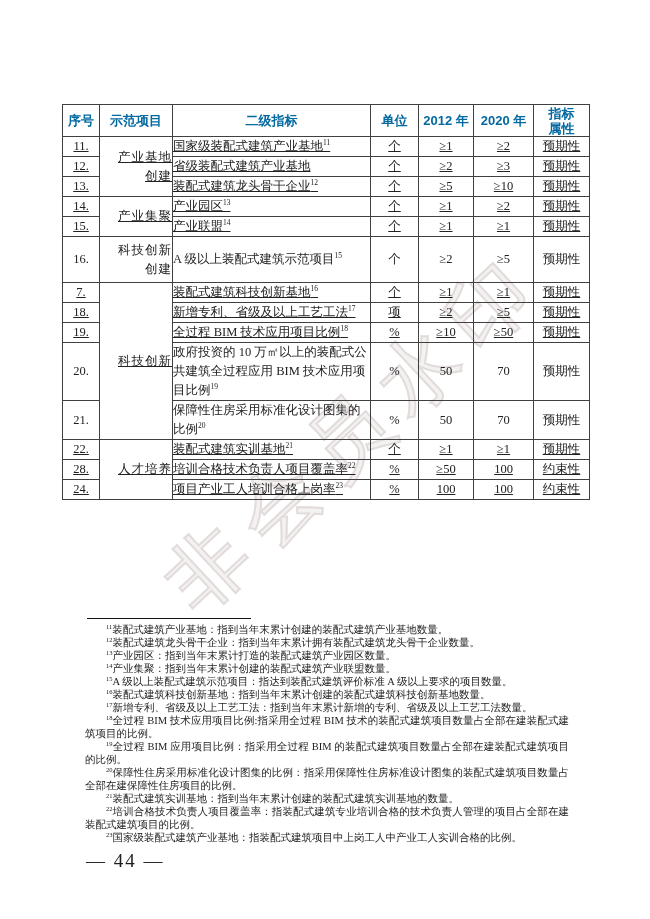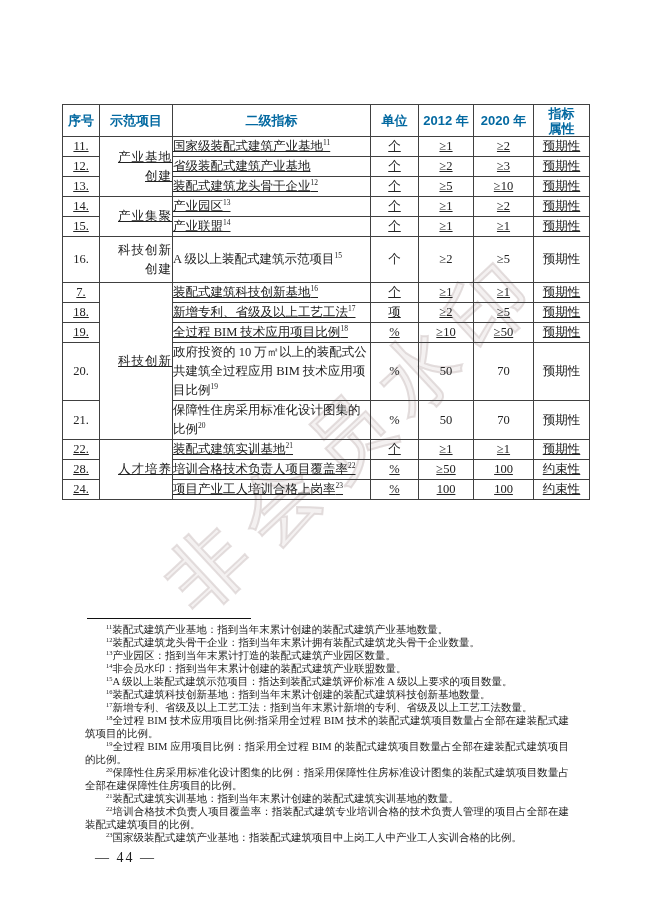--- a/index.html
+++ b/index.html
@@ -101,25 +101,24 @@
   }
   .footnotes sup{
     font-size:6.5px;
     line-height:0;
     vertical-align:super;
   }
   
   .page-number{
     position:absolute;
     left:86px;top:850px;
-    font-size:14px;
+    font-size:19px;
     letter-spacing:2px;
     color:#1d1d1d;
     z-index:2;
-    margin-left:9px;
   }
 </style>
 </head>
 <body>
 
 <div class="page">
 
   <div class="watermark">非会员水印</div>
 
   <table class="doc-table">
@@ -269,21 +268,21 @@
     </tr>
     </tbody>
   </table>
 
   <div class="fn-sep"></div>
 
   <div class="footnotes">
     <p><sup>11</sup><span>装配式建筑产业基地：指到当年末累计创建的装配式建筑产业基地数量。</span></p>
     <p><sup>12</sup><span>装配式建筑龙头骨干企业：指到当年末累计拥有装配式建筑龙头骨干企业数量。</span></p>
     <p><sup>13</sup><span>产业园区：指到当年末累计打造的装配式建筑产业园区数量。</span></p>
-    <p><sup>14</sup><span>非会员水印：指到当年末累计创建的装配式建筑产业联盟数量。</span></p>
+    <p><sup>14</sup><span>产业集聚：指到当年末累计创建的装配式建筑产业联盟数量。</span></p>
     <p><sup>15</sup><span>A 级以上装配式建筑示范项目：指达到装配式建筑评价标准 A 级以上要求的项目数量。</span></p>
     <p><sup>16</sup><span>装配式建筑科技创新基地：指到当年末累计创建的装配式建筑科技创新基地数量。</span></p>
     <p><sup>17</sup><span>新增专利、省级及以上工艺工法：指到当年末累计新增的专利、省级及以上工艺工法数量。</span></p>
     <p><sup>18</sup><span>全过程 BIM 技术应用项目比例:指采用全过程 BIM 技术的装配式建筑项目数量占全部在建装配式建筑项目的比例。</span></p>
     <p><sup>19</sup><span>全过程 BIM 应用项目比例：指采用全过程 BIM 的装配式建筑项目数量占全部在建装配式建筑项目的比例。</span></p>
     <p><sup>20</sup><span>保障性住房采用标准化设计图集的比例：指采用保障性住房标准设计图集的装配式建筑项目数量占全部在建保障性住房项目的比例。</span></p>
     <p><sup>21</sup><span>装配式建筑实训基地：指到当年末累计创建的装配式建筑实训基地的数量。</span></p>
     <p><sup>22</sup><span>培训合格技术负责人项目覆盖率：指装配式建筑专业培训合格的技术负责人管理的项目占全部在建装配式建筑项目的比例。</span></p>
     <p><sup>23</sup><span>国家级装配式建筑产业基地：指装配式建筑项目中上岗工人中产业工人实训合格的比例。</span></p>
   </div>

